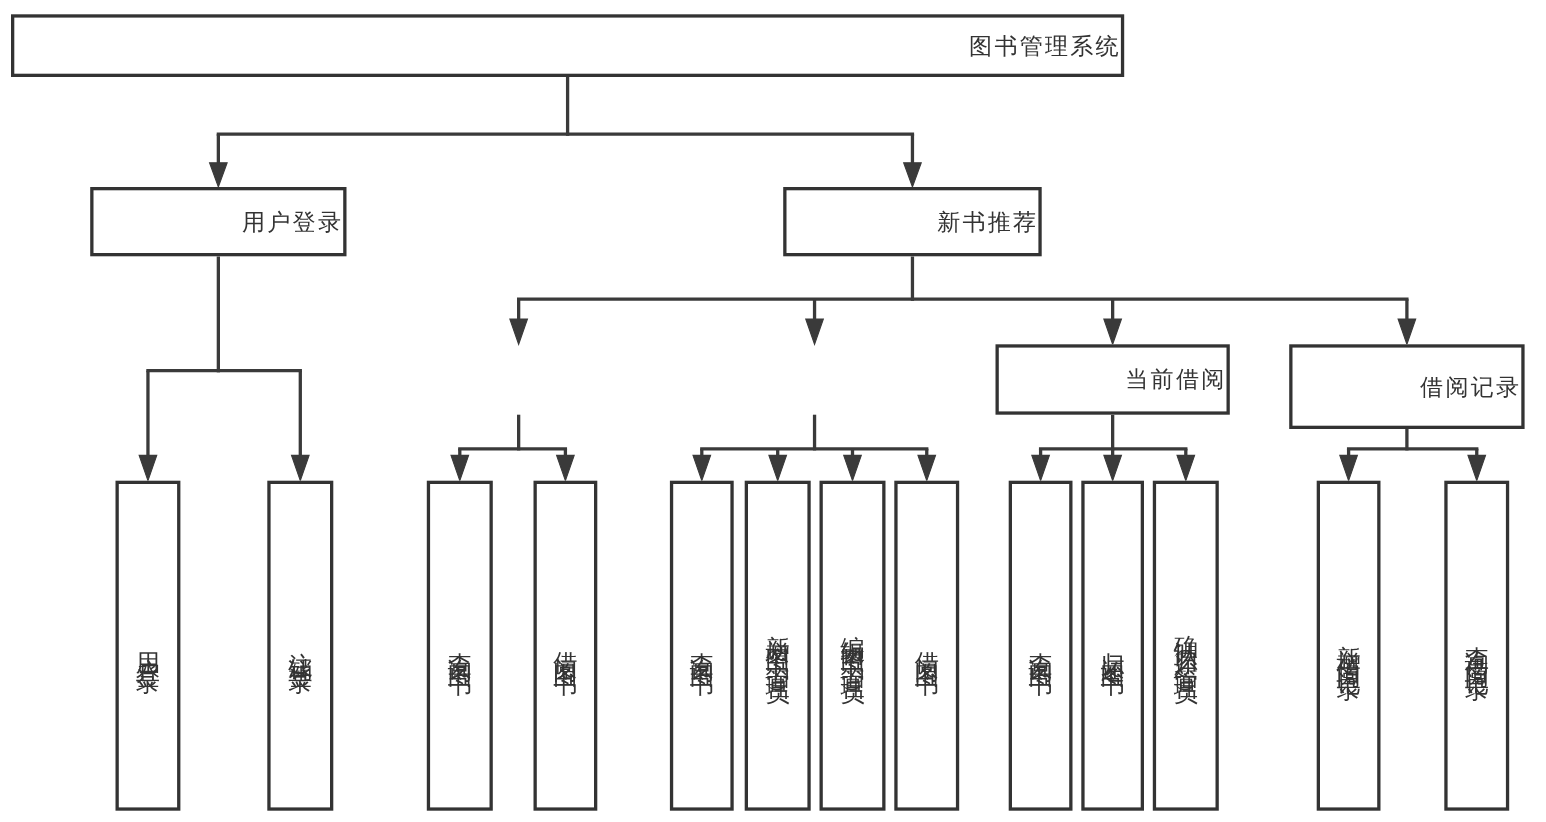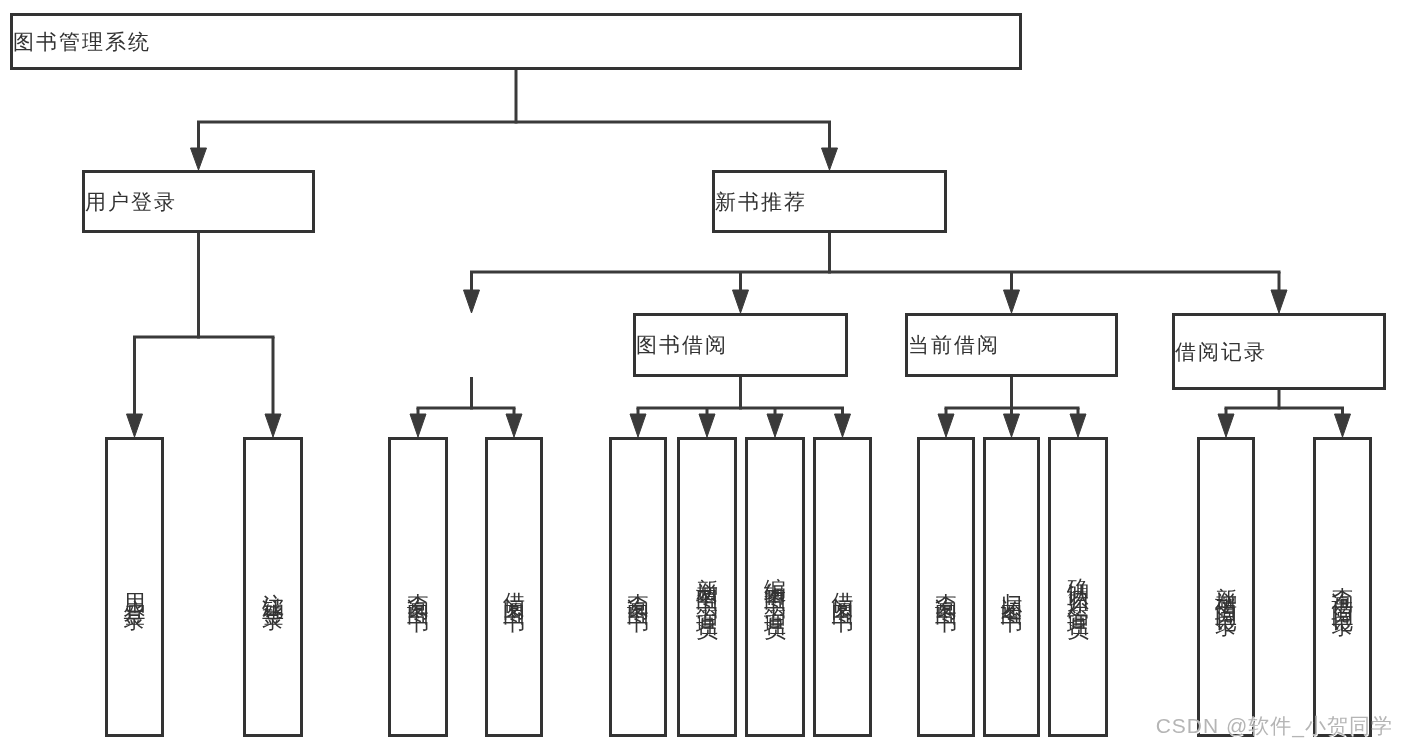--- a/index.html
+++ b/index.html
@@ -28,21 +28,21 @@
     fill: #3a3a3a;
     stroke: #3a3a3a;
   }
   .hbox {
     position: absolute;
     box-sizing: border-box;
     border: 3px solid #333333;
     background: #ffffff;
     display: flex;
     align-items: center;
-    justify-content: flex-start;
+    justify-content: flex-end;
   }
   .hbox span {
     font-size: 21px;
     letter-spacing: 2px;
     color: #333333;
     white-space: nowrap;
   }
   .vbox {
     position: absolute;
     box-sizing: border-box;
@@ -158,23 +158,20 @@
     <span>图书管理系统</span>
   </div>
 
   <div class="hbox" style="left:82px; top:170px; width:233px; height:63px;">
     <span>用户登录</span>
   </div>
   <div class="hbox" style="left:712px; top:170px; width:235px; height:63px;">
     <span>新书推荐</span>
   </div>
 
-  <div class="hbox" style="left:633px; top:313px; width:215px; height:64px;">
-    <span>图书借阅</span>
-  </div>
   <div class="hbox" style="left:905px; top:313px; width:213px; height:64px;">
     <span>当前借阅</span>
   </div>
   <div class="hbox" style="left:1172px; top:313px; width:214px; height:77px;">
     <span>借阅记录</span>
   </div>
 
   <div class="vbox" style="left:105px; width:59px;">
     <span>用户登录</span>
   </div>
@@ -212,15 +209,14 @@
     <span>确认归还（管理员）</span>
   </div>
 
   <div class="vbox" style="left:1197px; width:58px;">
     <span>新增借阅记录</span>
   </div>
   <div class="vbox" style="left:1313px; width:59px;">
     <span>查询借阅记录</span>
   </div>
 
-  <div id="watermark">CSDN @软件_小贺同学</div>
 
 </div>
 
 </body></html>

